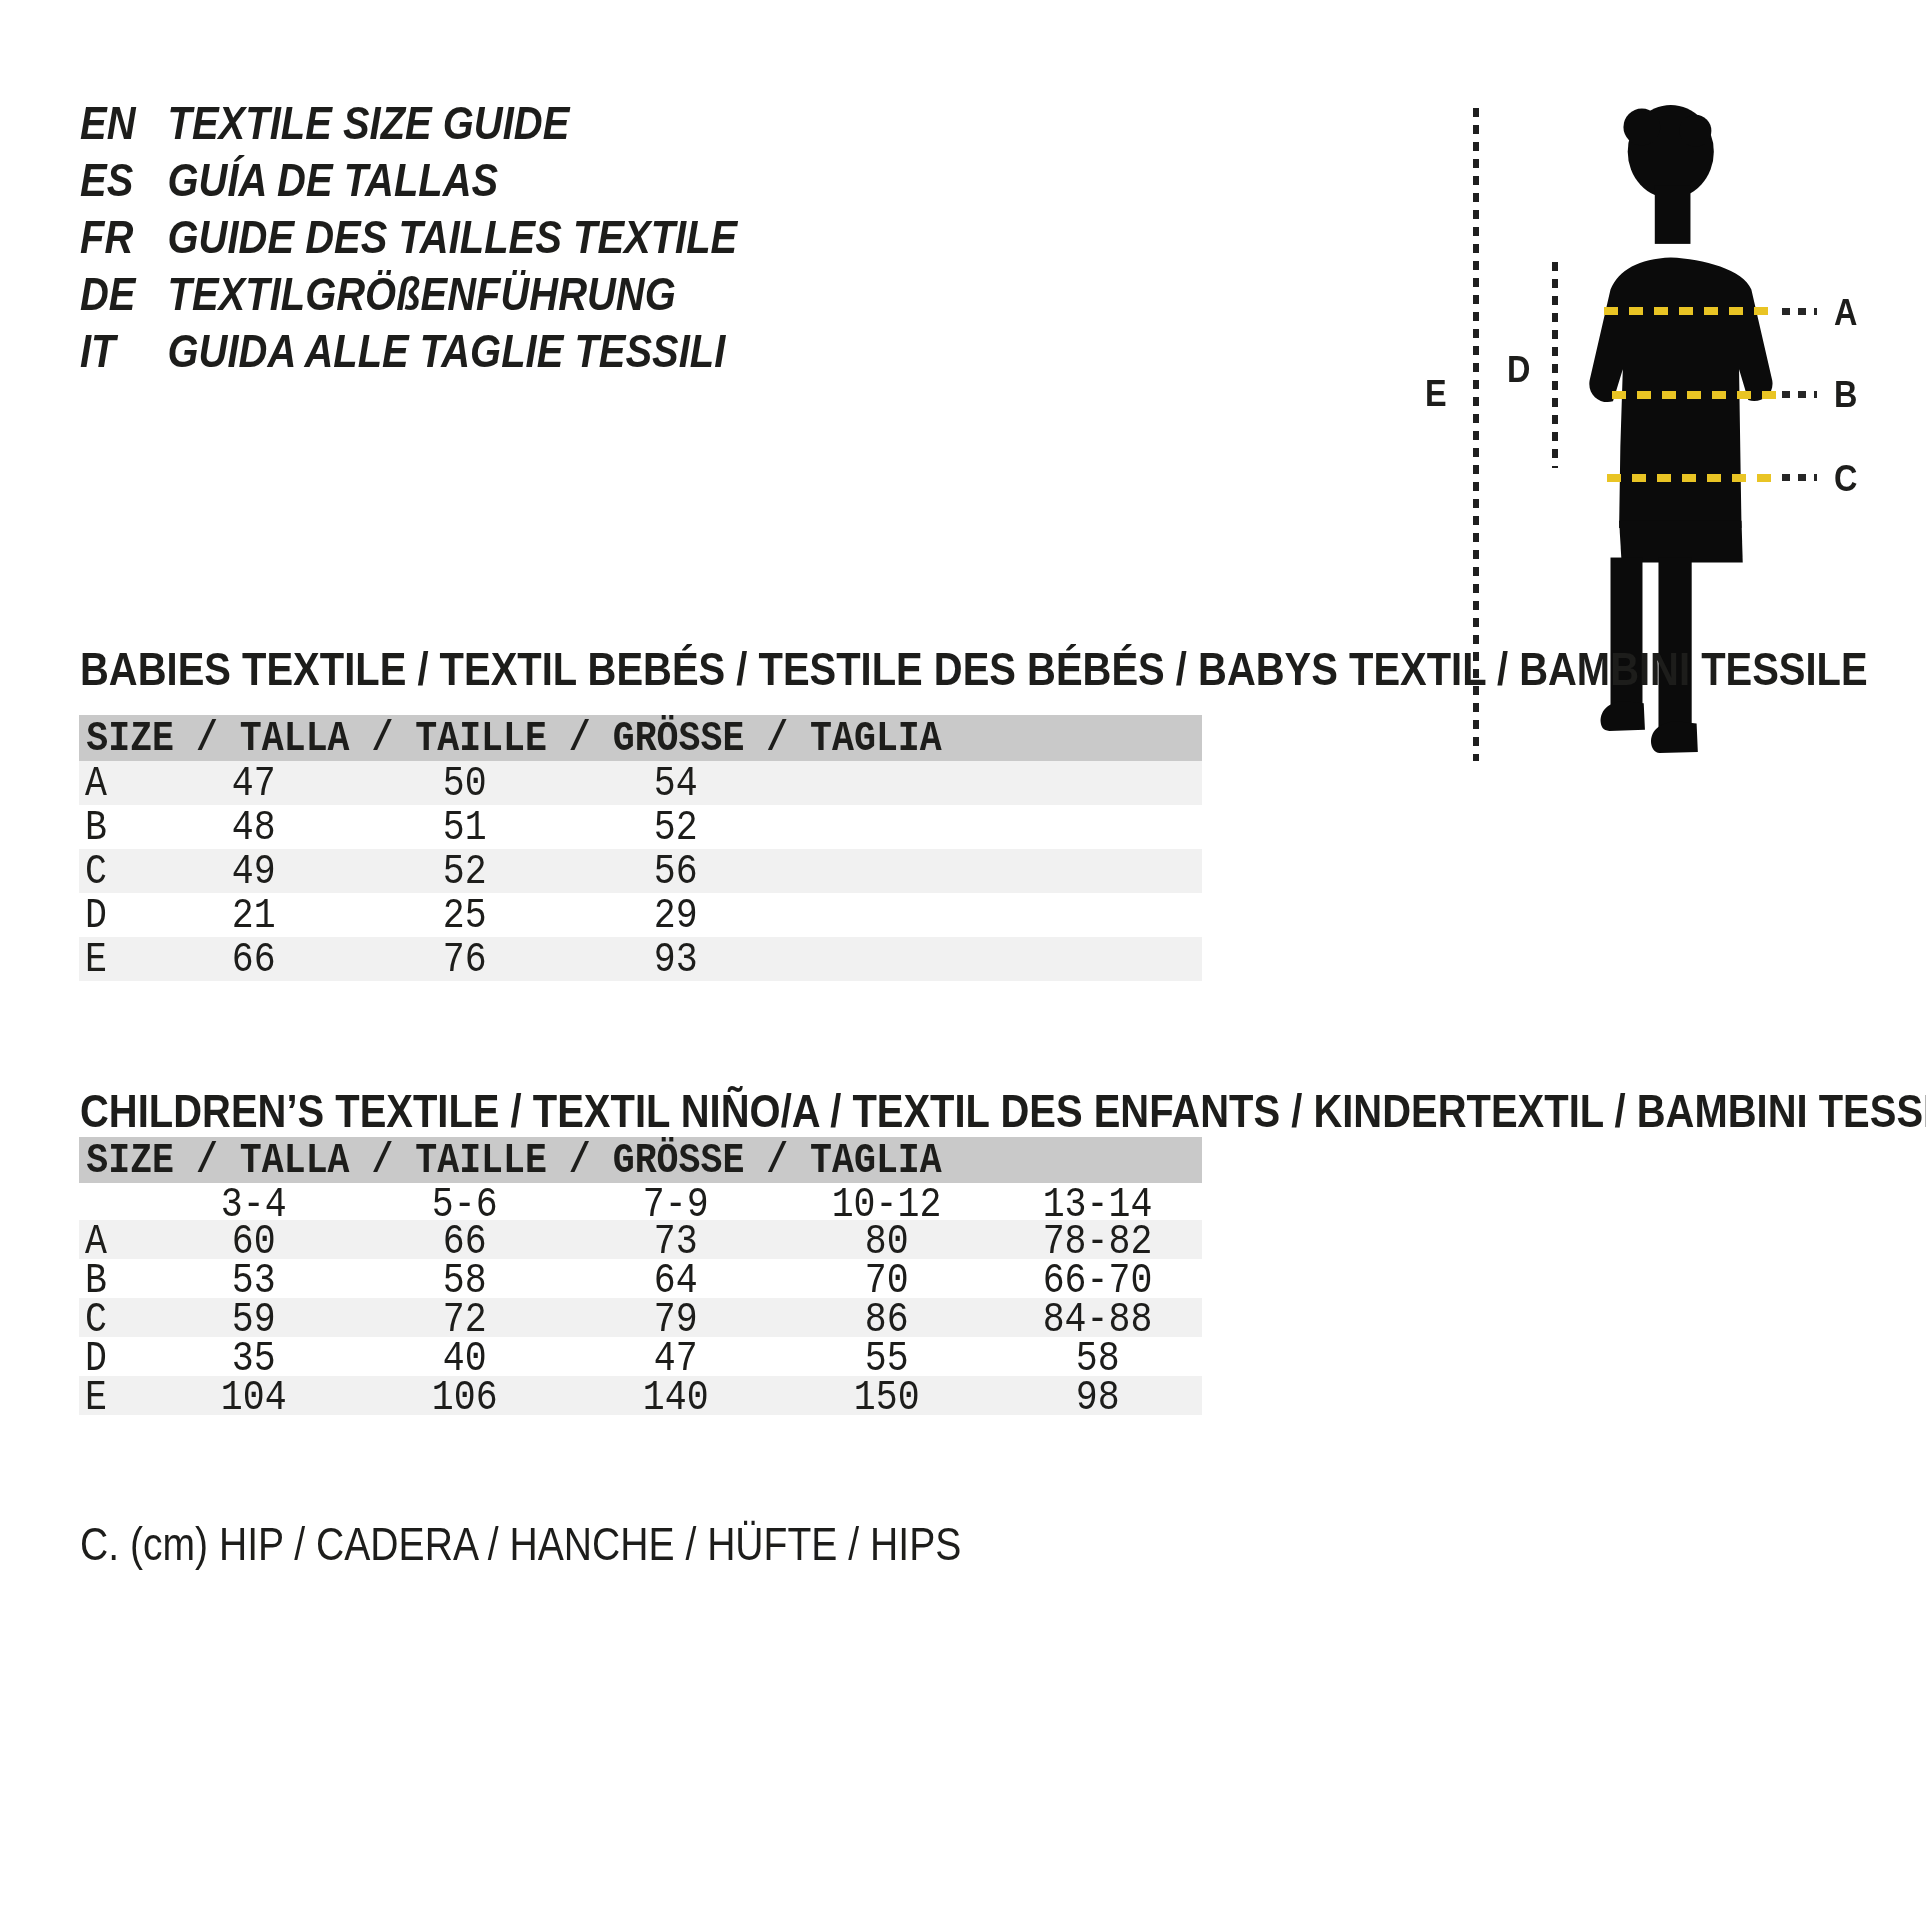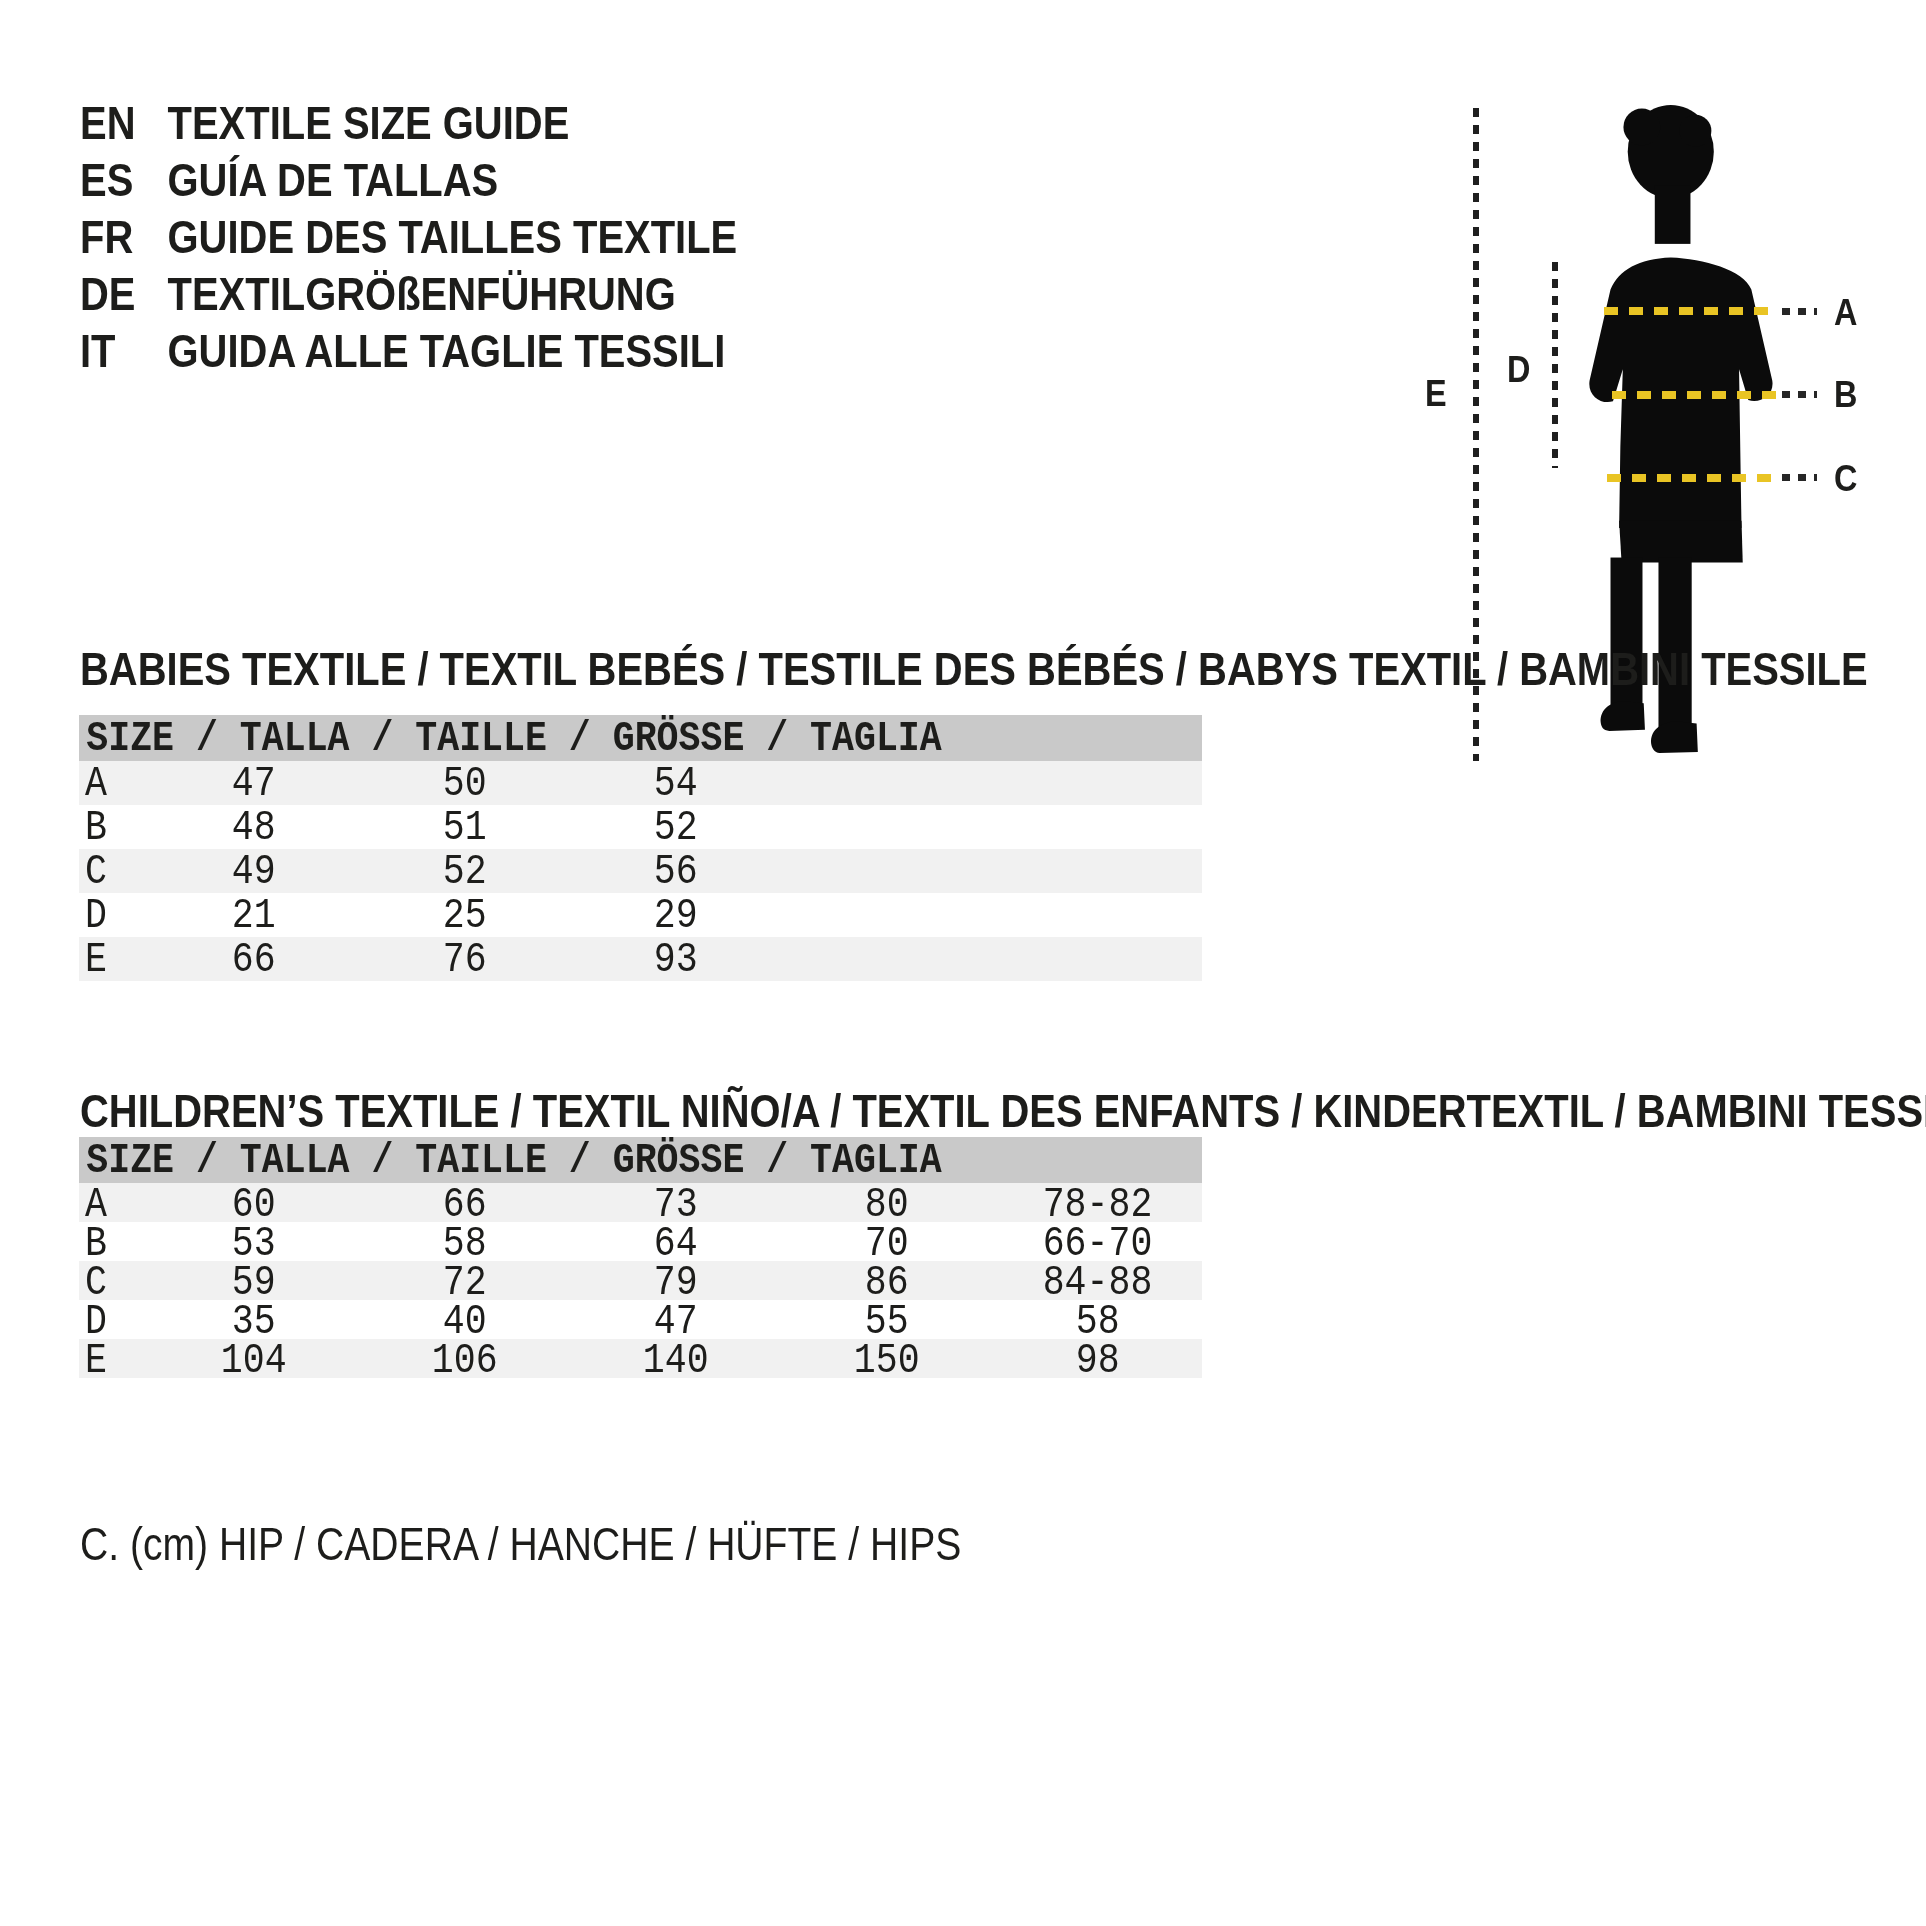--- a/index.html
+++ b/index.html
@@ -6,21 +6,21 @@
   html,body{margin:0;padding:0;background:#fff;}
   .canvas{
     position:relative;width:1926px;height:1926px;background:#ffffff;
     font-family:"Liberation Sans", sans-serif;color:#1d1d1b;overflow:hidden;
   }
   
   .cx{display:inline-block;transform:scaleX(.85);transform-origin:0 50%;white-space:nowrap;}
   .cxc{display:inline-block;transform:scaleX(.85);transform-origin:50% 50%;white-space:nowrap;}
 
   
-  .lang-list{position:absolute;left:80px;top:94px;}
+  .lang-list{position:absolute;left:80px;top:94px;font-style:italic;}
   .lang-row{display:flex;align-items:center;height:57px;transform:scaleX(.85);transform-origin:0 0;}
   .lang-code{width:103px;font-size:47px;font-weight:700;letter-spacing:0;}
   .lang-title{font-size:47px;font-weight:700;white-space:nowrap;}
 
   
   .heading{position:absolute;left:80px;font-size:47px;font-weight:700;line-height:1;white-space:nowrap;}
   .heading-babies{top:645px;}
   .heading-children{top:1087px;}
 
   
@@ -171,20 +171,28 @@
   </div>
 
   <div class="heading heading-children">
     <span class="cx">CHILDREN’S TEXTILE / TEXTIL NIÑO/A / TEXTIL DES ENFANTS / KINDERTEXTIL / BAMBINI TESSILE</span>
   </div>
 
   <div class="stable stable-children">
     <div class="sbar">
       <span class="cx">SIZE / TALLA / TAILLE / GRÖSSE / TAGLIA</span>
     </div>
+    <div class="trow children-cols thead-row-c">
+      <div class="cell lab"></div>
+      <div class="cell"><span class="cxc">3-4</span></div>
+      <div class="cell"><span class="cxc">5-6</span></div>
+      <div class="cell"><span class="cxc">7-9</span></div>
+      <div class="cell"><span class="cxc">10-12</span></div>
+      <div class="cell"><span class="cxc">13-14</span></div>
+    </div>
     <div class="trow children-cols drow-c stripe">
       <div class="cell lab"><span class="cx">A</span></div>
       <div class="cell"><span class="cxc">60</span></div>
       <div class="cell"><span class="cxc">66</span></div>
       <div class="cell"><span class="cxc">73</span></div>
       <div class="cell"><span class="cxc">80</span></div>
       <div class="cell"><span class="cxc">78-82</span></div>
     </div>
     <div class="trow children-cols drow-c">
       <div class="cell lab"><span class="cx">B</span></div>

